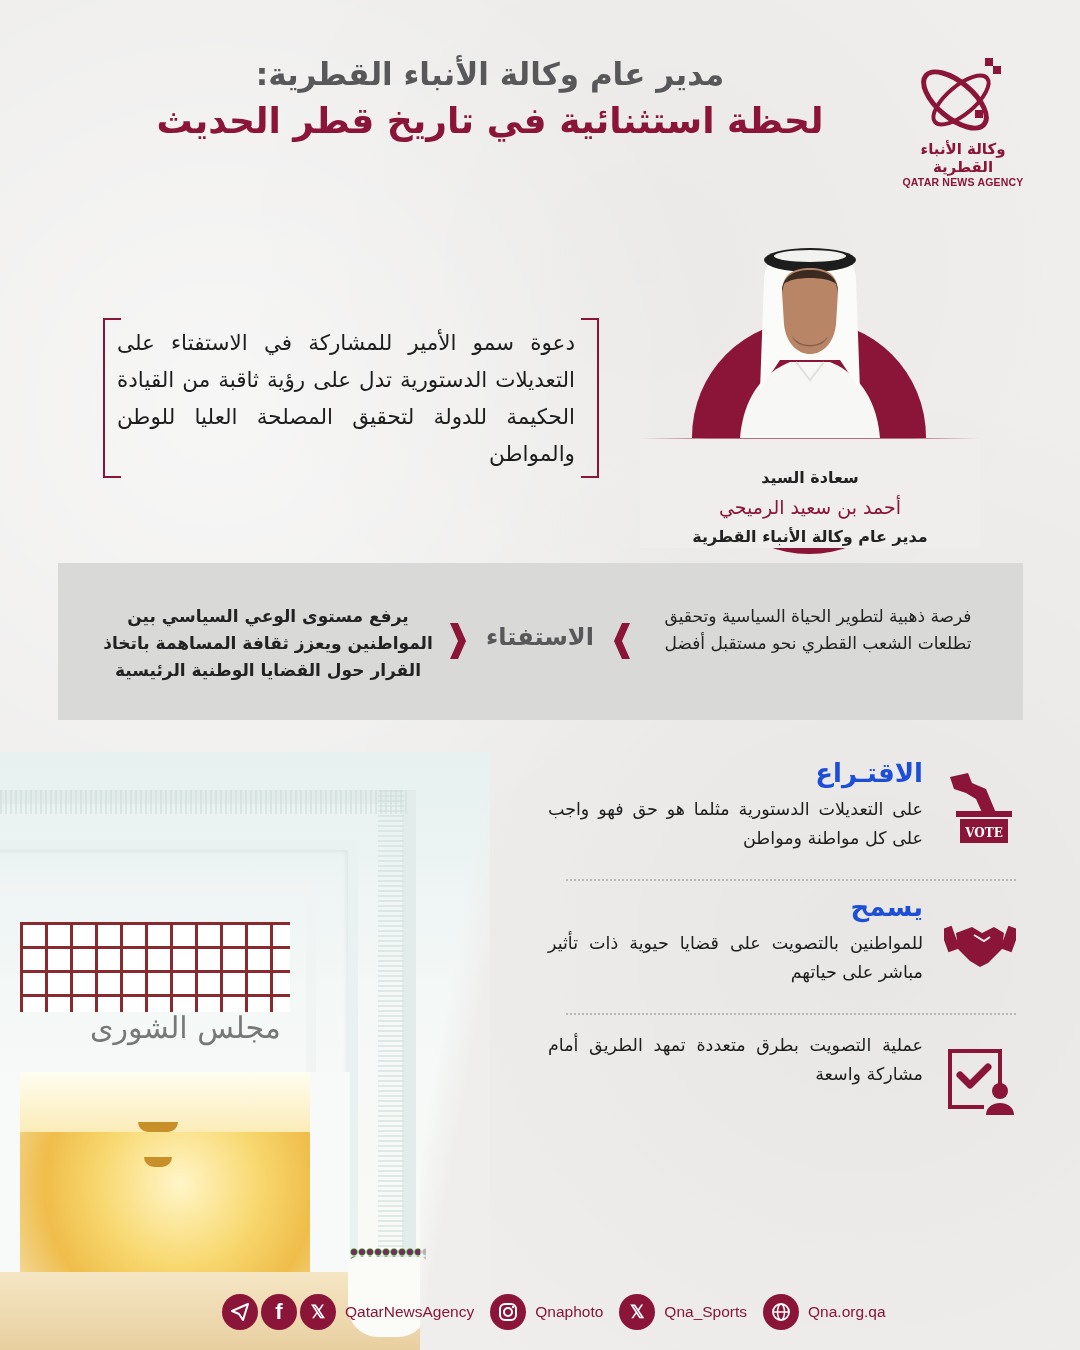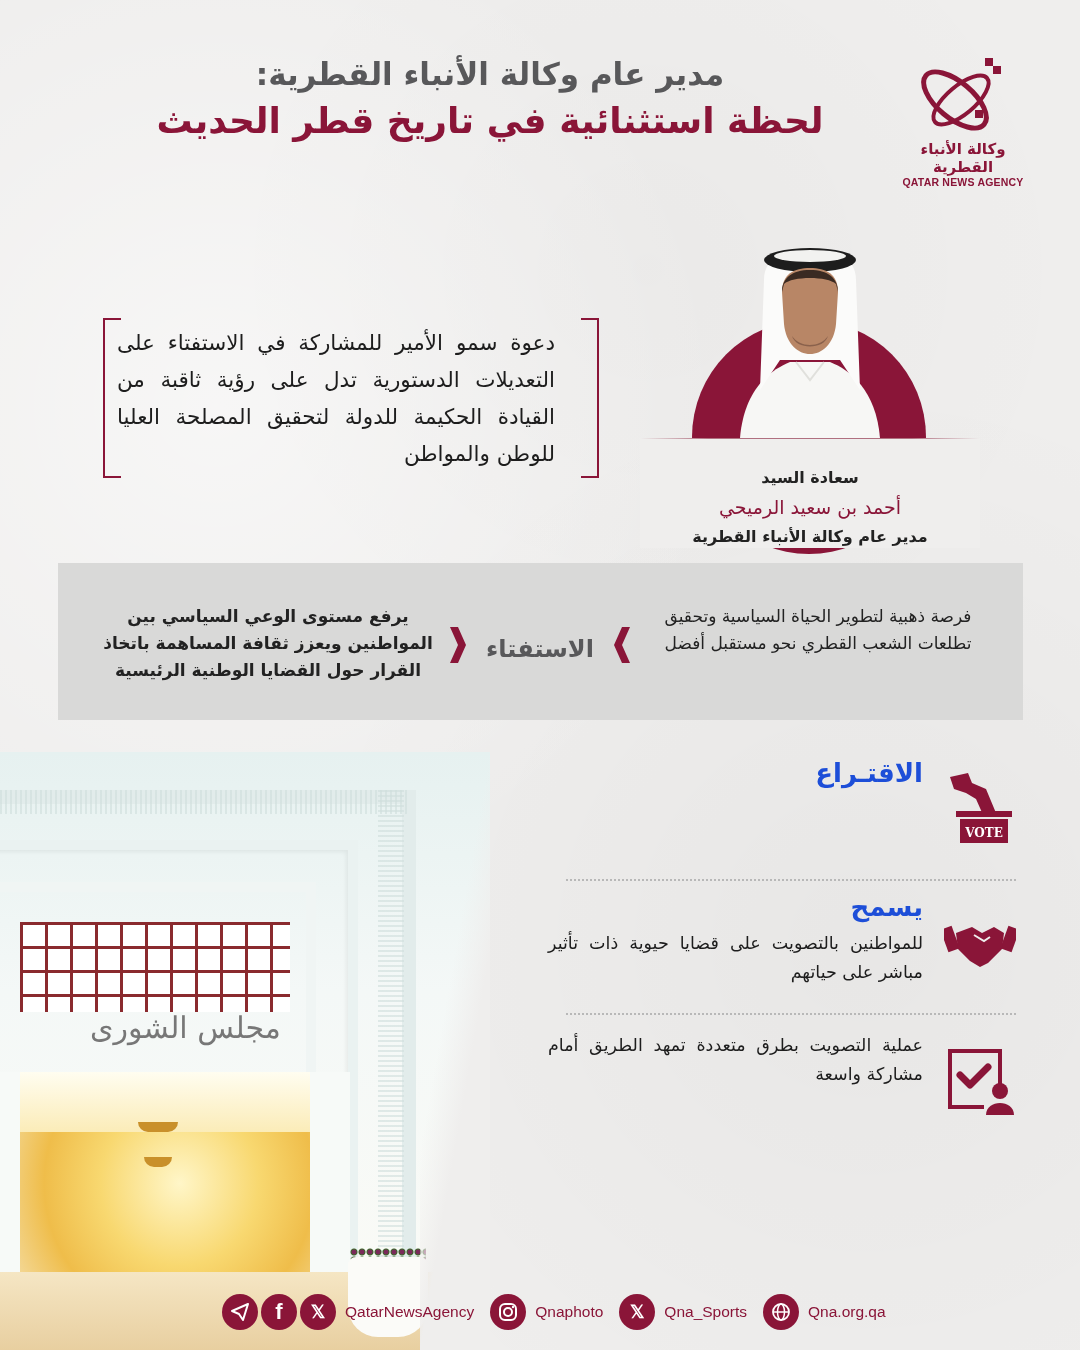--- a/index.html
+++ b/index.html
@@ -20,41 +20,41 @@
   .header .sub { font-size: 31px; color: #58585a; font-weight: bold; line-height: 44px; }
   .header .main { font-size: 36px; color: #8a1538; font-weight: bold; line-height: 50px; }
 
   
   .logo { position: absolute; top: 52px; left: 898px; width: 130px; text-align: center; }
   .logo svg { display: block; margin: 0 auto; }
   .logo .ar { font-size: 15px; color: #8a1538; font-weight: bold; direction: rtl; margin-top: 2px; }
   .logo .en { font-size: 10.5px; color: #8a1538; font-weight: bold; letter-spacing: 0.2px; font-family: "Liberation Sans", sans-serif; }
 
   
-  .quote { position: absolute; top: 318px; left: 103px; width: 496px; height: 160px; direction: rtl; padding: 6px 44px 0 14px; }
+  .quote { position: absolute; top: 318px; left: 103px; width: 496px; height: 160px; direction: rtl; padding: 6px 24px 0 14px; }
   .quote .br-r { position: absolute; right: 0; top: 0; bottom: 0; width: 18px; border: 2px solid #8a1538; border-left: none; }
   .quote .br-l { position: absolute; left: 0; top: 0; bottom: 0; width: 18px; border: 2px solid #8a1538; border-right: none; }
   .quote p { font-size: 21.5px; line-height: 37px; color: #1d1d1d; text-align: justify; text-align-last: right; }
 
   
   .person { position: absolute; top: 240px; left: 640px; width: 340px; height: 300px; }
   .person .circle { position: absolute; left: 52px; top: 80px; width: 234px; height: 234px; border-radius: 50%; background: #8a1538; }
   .person .cut { position: absolute; left: 0; right: 0; top: 198px; height: 110px; background: #efeeed; }
   .person .line { position: absolute; left: 0; right: 0; top: 198px; height: 1px; background: linear-gradient(90deg, transparent, #b07080 20%, #b07080 80%, transparent); }
   .person .figure { position: absolute; left: 90px; top: 0; width: 160px; height: 198px; }
   .person-caption { position: absolute; top: 450px; left: 640px; width: 340px; text-align: center; direction: rtl; margin-top: 15px; }
   .person-caption .t1 { font-size: 16px; font-weight: bold; color: #222; line-height: 26px; }
   .person-caption .t2 { font-size: 19px; color: #8a1538; line-height: 32px; }
   .person-caption .t3 { font-size: 16px; font-weight: bold; color: #222; line-height: 28px; }
 
   
   .band { position: absolute; top: 563px; left: 58px; width: 965px; height: 157px; background: #d9d9d8; direction: rtl; }
   .band .right-text { position: absolute; right: 40px; top: 40px; width: 330px; text-align: center; font-size: 17px; line-height: 27px; color: #222; }
   .band .left-text { position: absolute; left: 40px; top: 40px; width: 340px; text-align: center; font-size: 17px; line-height: 27px; color: #222; font-weight: bold; }
-  .band .center { position: absolute; left: 392px; top: 60px; width: 180px; height: 40px; display: flex; align-items: flex-end; justify-content: space-between; direction: ltr; }
+  .band .center { position: absolute; left: 392px; top: 60px; width: 180px; height: 40px; display: flex; align-items: flex-start; justify-content: space-between; direction: ltr; }
   .band .center .lbl { font-size: 24px; font-weight: bold; color: #58585a; direction: rtl; }
   .band .chev { width: 16px; height: 36px; }
 
   
   .photo { position: absolute; left: 0; top: 752px; width: 490px; height: 598px; overflow: hidden; }
   .photo .wall { position: absolute; inset: 0; background: linear-gradient(180deg, #e6f1f0 0%, #f4f8f7 40%, #fbfbf6 100%); }
   .photo .frame1 { position: absolute; left: -4px; top: 38px; width: 420px; height: 560px; border-right: 14px solid #e2eceb; border-top: 14px solid #e2eceb; }
   .photo .frame2 { position: absolute; left: -4px; top: 88px; width: 362px; height: 510px; border-right: 10px solid #eaf2f1; border-top: 10px solid #eaf2f1; box-shadow: inset -2px 2px 4px rgba(0,0,0,0.06); }
   .photo .frame3 { position: absolute; left: -4px; top: 130px; width: 320px; height: 468px; border-right: 10px solid #f0f5f4; border-top: 10px solid #f0f5f4; }
   .photo .pattern { position: absolute; left: 0; top: 38px; width: 408px; height: 24px; background: repeating-linear-gradient(90deg, #cfdedc 0 2px, transparent 2px 5px); opacity: 0.6; }
@@ -173,20 +173,21 @@
 
 <div class="features">
   <div class="feature">
     <svg class="icon" viewBox="0 0 72 72">
       <path d="M6 6 L24 2 L28 12 L42 18 L52 42 L40 46 L32 28 L22 22 L10 18 Z" fill="#8a1538"></path>
       <rect x="12" y="40" width="56" height="6" fill="#8a1538"></rect>
       <rect x="16" y="48" width="48" height="24" fill="#8a1538"></rect>
       <text x="40" y="66" text-anchor="middle" font-size="12" font-weight="bold" fill="#fff" font-family="DejaVu Serif, serif">VOTE</text>
     </svg>
     <div class="title">الاقتـراع</div>
+    <div class="desc">على التعديلات الدستورية مثلما هو حق فهو واجب على كل مواطنة ومواطن</div>
     <div class="divider"></div>
   </div>
   <div class="feature">
     <svg class="icon" viewBox="0 0 72 72">
       <rect x="0" y="22" width="12" height="24" fill="#8a1538" transform="rotate(-20 6 34)"></rect>
       <rect x="60" y="22" width="12" height="24" fill="#8a1538" transform="rotate(20 66 34)"></rect>
       <path d="M12 28 L28 22 L38 28 L50 22 L60 28 L58 44 L44 58 L36 62 L26 56 L14 44 Z" fill="#8a1538"></path>
       <path d="M30 30 L40 36 L46 32" fill="none" stroke="#efeeed" stroke-width="2"></path>
     </svg>
     <div class="title">يسمح</div>

